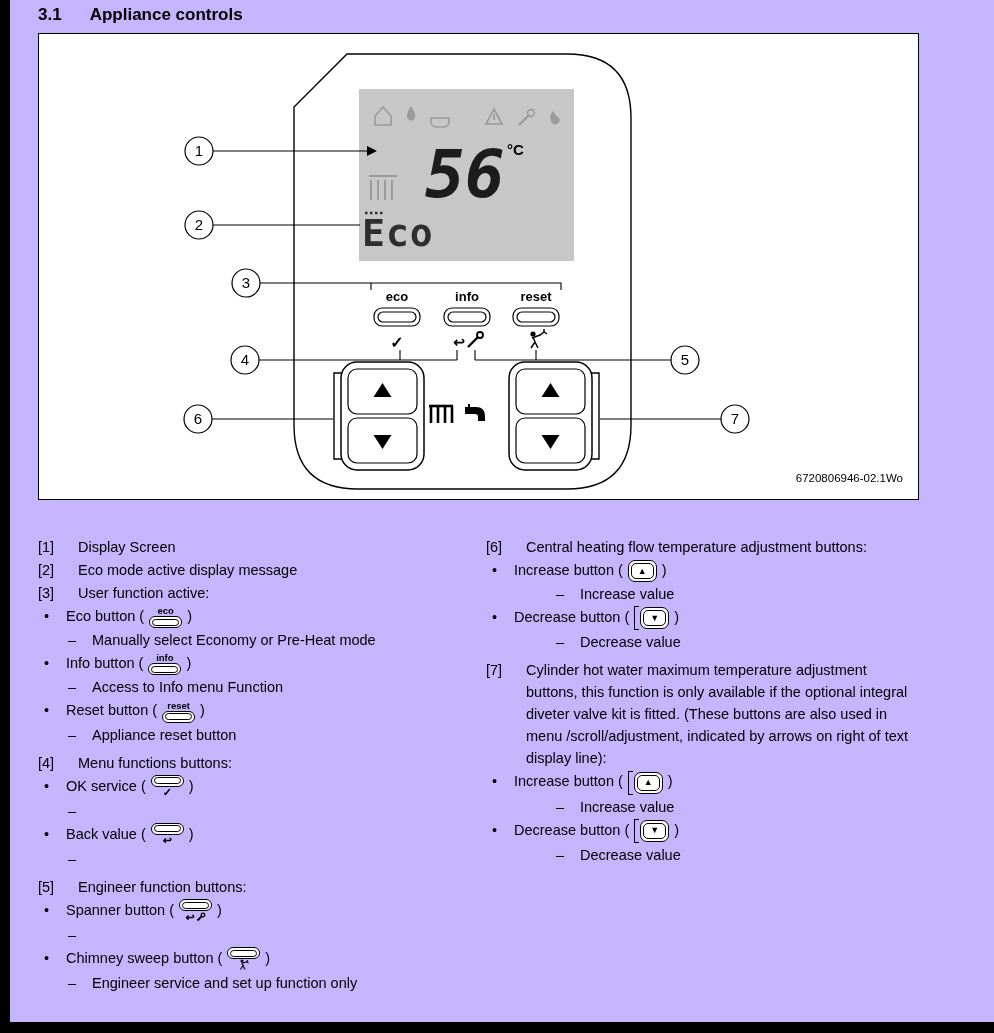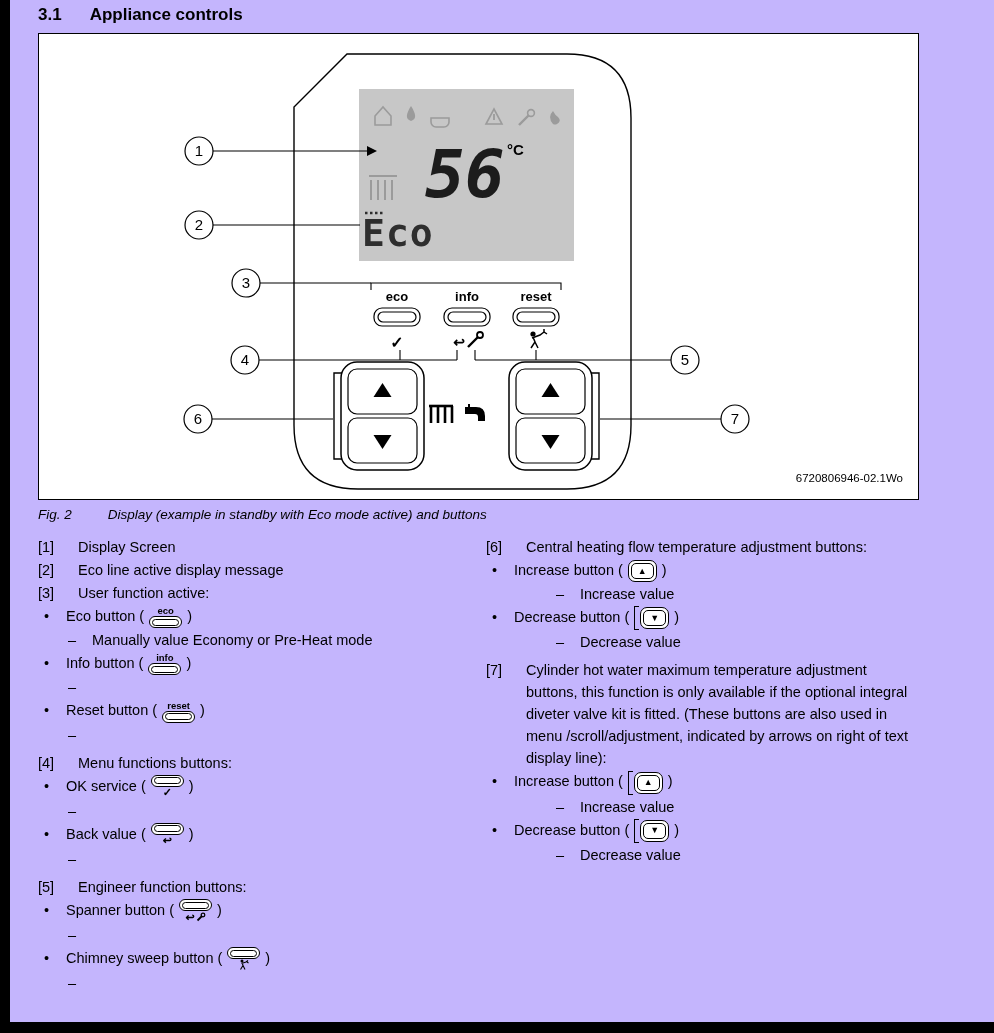--- a/index.html
+++ b/index.html
@@ -184,67 +184,66 @@
         <rect class="keycap" x="477" y="335" width="69" height="45" rx="9"></rect>
         <rect class="keycap" x="477" y="384" width="69" height="45" rx="9"></rect>
         <polygon points="511.5,349 502.5,363 520.5,363"></polygon>
         <polygon points="502.5,401 520.5,401 511.5,415"></polygon>
       </g>
 
       <text class="ref" x="864" y="448">6720806946-02.1Wo</text>
     </svg>
   </div>
 
-  <div class="caption">
-    <span>Fig. 2</span><span class="cap-text">Display (example in standby with Eco mode active) and buttons</span>
-  </div>
 
   <div class="col left">
     <div class="row n">
       <span class="m">[1]</span>
         <span class="t">Display Screen</span>
     </div>
     <div class="row n">
       <span class="m">[2]</span>
-        <span class="t">Eco line active display message</span>
+        <span class="t">Eco mode active display message</span>
     </div>
     <div class="row n">
       <span class="m">[3]</span>
         <span class="t">User function active:</span>
     </div>
     <div class="row b">
       <span class="m">•</span>
       <span class="t"><span>Eco button (</span><span class="kb">
             <span class="lbl">eco</span>
             <span class="cap"></span>
           </span><span>)</span></span>
     </div>
     <div class="row d">
       <span class="m">–</span>
-        <span class="t">Manually value Economy or Pre-Heat mode</span>
+        <span class="t">Manually select Economy or Pre-Heat mode</span>
     </div>
     <div class="row b">
       <span class="m">•</span>
       <span class="t"><span>Info button (</span><span class="kb">
             <span class="lbl">info</span>
             <span class="cap"></span>
           </span><span>)</span></span>
     </div>
     <div class="row d">
       <span class="m">–</span>
+        <span class="t">Access to Info menu Function</span>
     </div>
     <div class="row b">
       <span class="m">•</span>
       <span class="t"><span>Reset button (</span><span class="kb">
             <span class="lbl">reset</span>
             <span class="cap"></span>
           </span><span>)</span></span>
     </div>
     <div class="row d">
       <span class="m">–</span>
+        <span class="t">Appliance reset button</span>
     </div>
     <div class="row n gap6">
       <span class="m">[4]</span>
         <span class="t">Menu functions buttons:</span>
     </div>
     <div class="row b">
       <span class="m">•</span>
       <span class="t"><span>OK service (</span><span class="kb">
             <span class="cap"></span>
             <span class="gly">✓</span>
@@ -290,20 +289,21 @@
             <span class="gly">
               <svg width="11" height="12" viewBox="0 0 11 12">
                 <circle cx="4" cy="2" r="1.5" fill="#000"></circle>
                 <path d="M4 3.5 l1 3 l-2.5 4 M5 6.5 l2 4 M3.5 4.5 l4.5 -1.5 l2 -1.5 M9 3 l1.5 1" stroke="#000" stroke-width="1.1" fill="none"></path>
               </svg>
             </span>
           </span><span>)</span></span>
     </div>
     <div class="row d">
       <span class="m">–</span>
+        <span class="t">Engineer service and set up function only</span>
     </div>
   </div>
 
   <div class="col right">
     <div class="row n">
       <span class="m">[6]</span>
         <span class="t">Central heating flow temperature adjustment buttons:</span>
     </div>
     <div class="row b">
       <span class="m">•</span>

